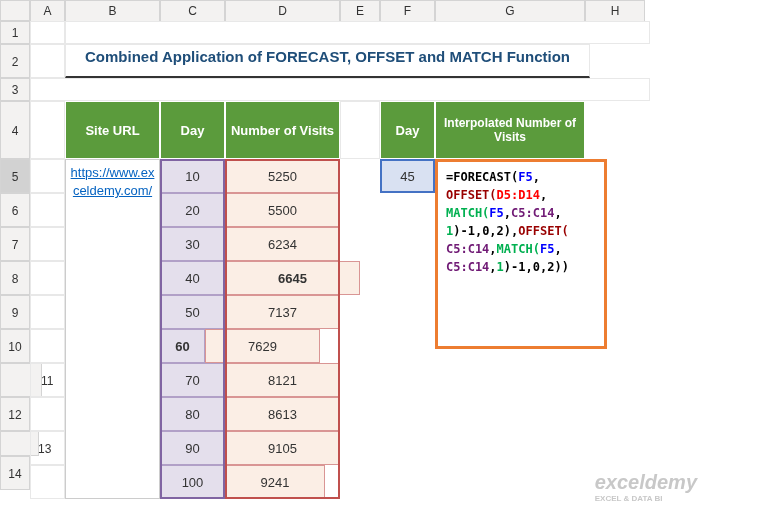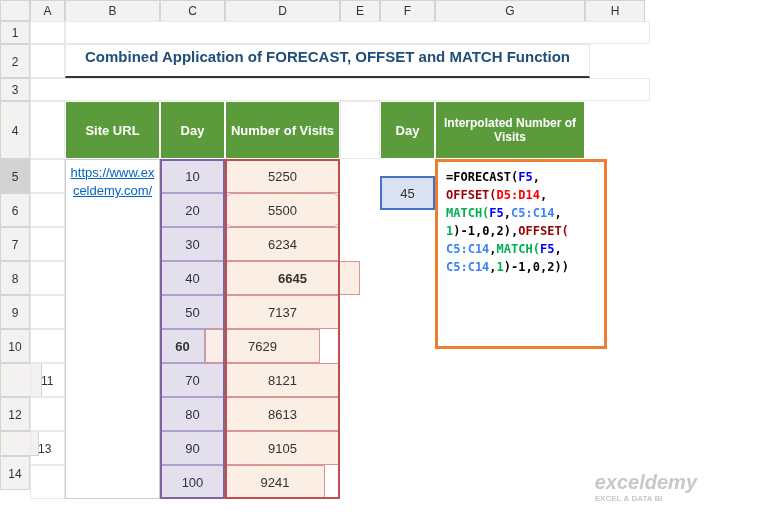--- a/index.html
+++ b/index.html
@@ -102,37 +102,36 @@
       text-align: center;
       font-size: 13px;
       line-height: 1.4;
     }
     .day-input {
       background: #d9e1f2;
       border: 2px solid #4472c4;
       display: flex;
       align-items: center;
       justify-content: center;
-      margin-top: 17px;
     }
     .formula-box {
       position: absolute;
       border: 3px solid #ed7d31;
       background: #fff;
       font-family: Consolas, monospace;
       font-size: 12px;
       font-weight: bold;
       padding: 6px 8px;
       line-height: 1.5;
       word-break: break-all;
     }
     .f-black { color: #000; }
     .f-blue { color: #0000ff; }
     .f-dred { color: #990000; }
-    .f-purple { color: #3b82f6; }
+    .f-purple { color: #701a75; }
     .f-green { color: #00b050; }
     .f-red { color: #ff0000; }
     .watermark {
       position: absolute;
       right: 70px;
       bottom: 20px;
       color: #c8c8c8;
       font-size: 20px;
       font-style: italic;
       font-weight: bold;
@@ -217,21 +216,21 @@
       <div class="grid-row tall">
         <div class="cell" style="width: 35px;"></div>
         <div class="cell" style="width: 95px;"></div>
         <div class="data-c" style="width: 65px;">10</div>
         <div class="data-d" style="width: 115px;">5250</div>
       </div>
       <div class="grid-row tall">
         <div class="cell" style="width: 35px;"></div>
         <div class="cell" style="width: 95px;"></div>
         <div class="data-c" style="width: 65px;">20</div>
-        <div class="data-d" style="width: 115px; border-radius: 7px;">5500</div>
+        <div class="data-d" style="width: 115px;">5500</div>
       </div>
       <div class="grid-row tall">
         <div class="cell" style="width: 35px;"></div>
         <div class="cell" style="width: 95px;"></div>
         <div class="data-c" style="width: 65px;">30</div>
         <div class="data-d" style="width: 115px;">6234</div>
       </div>
       <div class="grid-row tall">
         <div class="cell" style="width: 35px;"></div>
         <div class="cell" style="width: 95px;"></div>

